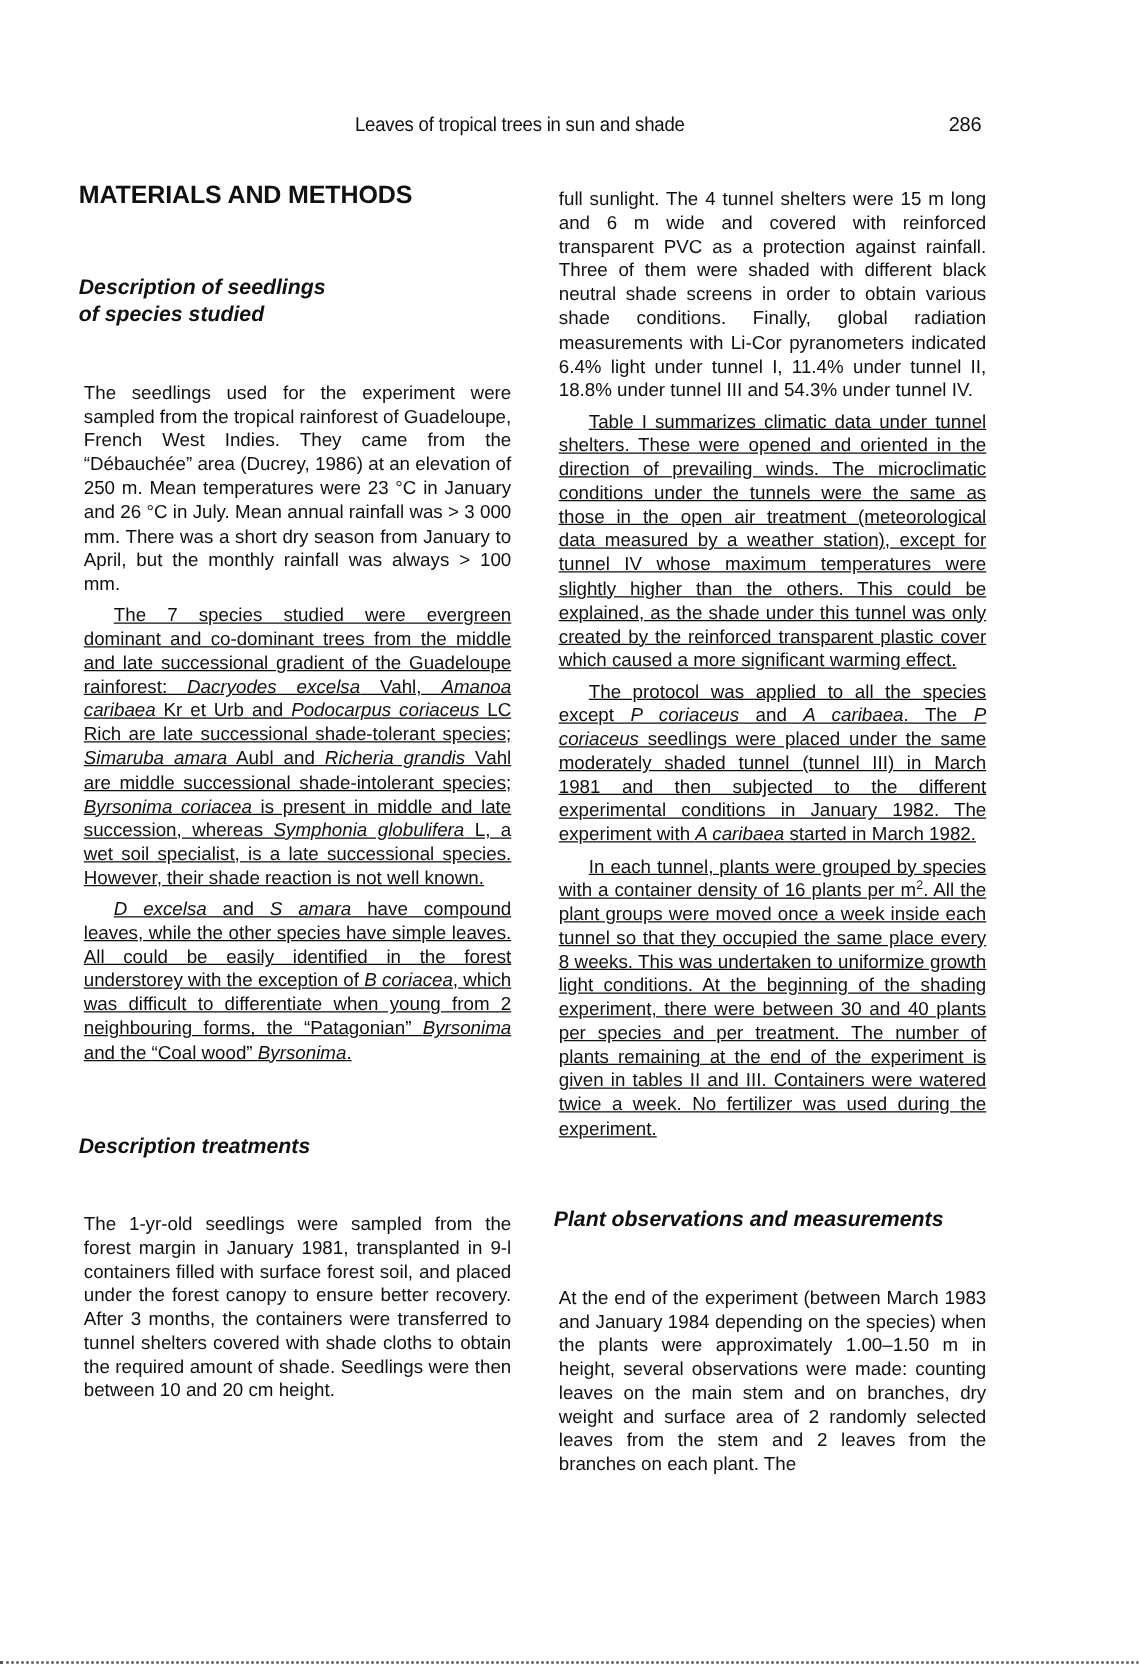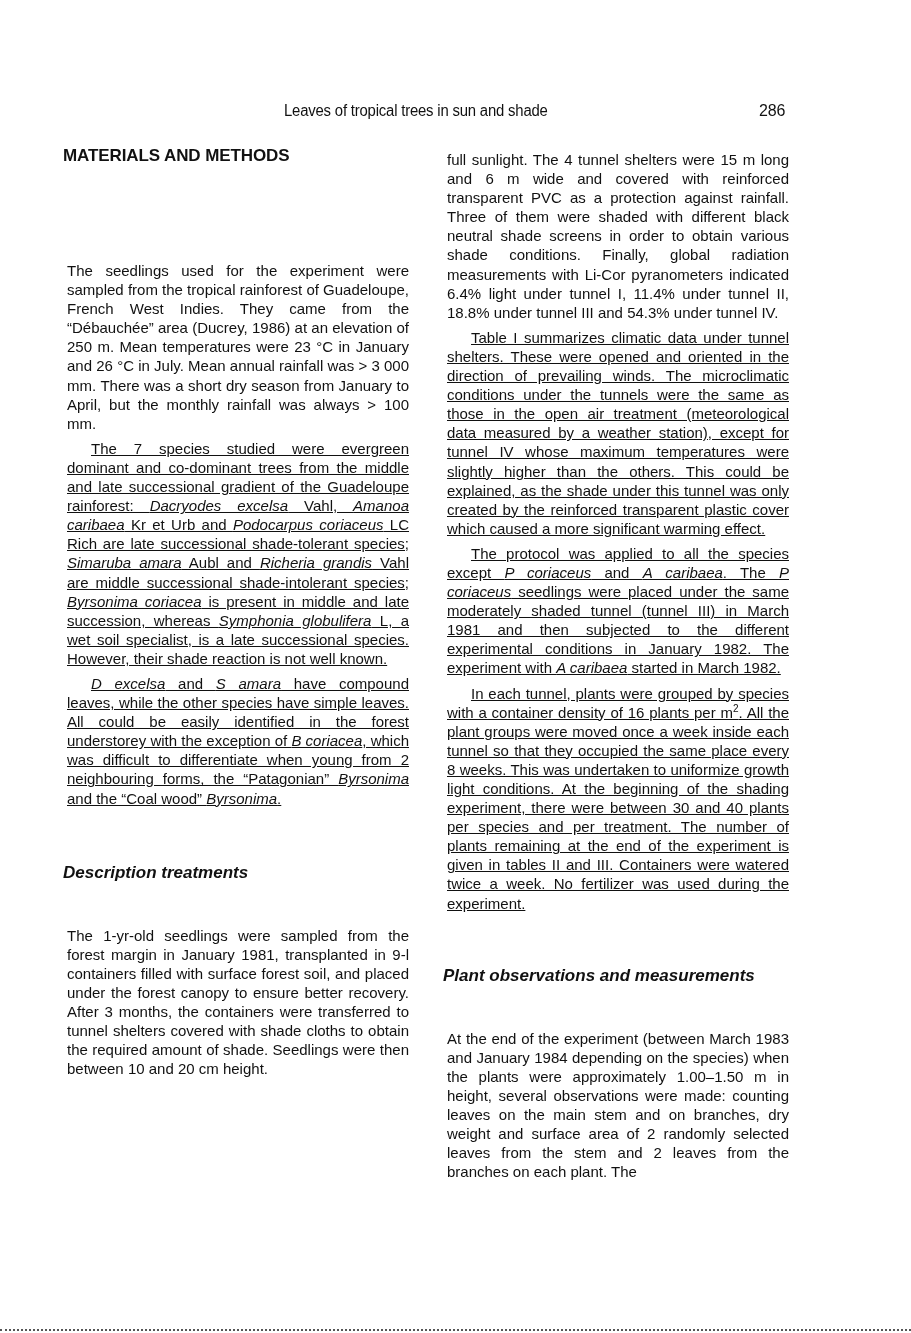--- a/index.html
+++ b/index.html
@@ -2,28 +2,28 @@
 <html><head>
 <meta charset="utf-8">
 <style>
   html, body { margin: 0; padding: 0; background: #ffffff; }
   body {
     width: 911px; height: 1333px; position: relative; overflow: hidden;
     font-family: "Liberation Sans", sans-serif; color: #111111;
   }
   .running-head {
     position: absolute; top: 92px; left: 0; width: 911px; height: 20px;
-    font-size: 16px; letter-spacing: -0.2px; margin-top: 10px;
+    font-size: 16px; letter-spacing: -0.2px;
   }
   .running-head .title { position: absolute; left: 284px; top: 0; transform: scaleX(0.93); transform-origin: left; }
   .running-head .page { position: absolute; left: 759px; top: 0; }
   .col { position: absolute; top: 146px; width: 350px; font-size: 15px; line-height: 19.1px; }
   .col.left { left: 63px; }
   .col.right { left: 443px; }
-  .h1 { font-weight: bold; font-size: 17px; margin: 0; line-height: 20px; letter-spacing: -0.1px; }
+  .h1 { font-weight: bold; font-size: 20px; margin: 0; line-height: 20px; letter-spacing: -0.1px; }
   .h2 { font-weight: bold; font-style: italic; font-size: 17px; margin: 0; line-height: 22px; }
   p { margin: 4px; text-align: justify; }
   p.indent { text-indent: 24px; }
   p + p.indent { margin-top: 6px; text-decoration: underline; }
   i { font-style: italic; }
   sup { font-size: 10px; line-height: 0; }
   .bottom-rule {
     position: absolute; left: 0; top: 1329px; width: 911px; height: 0;
     border-top: 2px dotted #555555;
   }
@@ -33,20 +33,24 @@
 
 <div class="running-head">
   <span class="title">Leaves of tropical trees in sun and shade</span>
   <span class="page">286</span>
 </div>
 
 <div class="col left">
   <h1 class="h1">MATERIALS AND METHODS</h1>
 
   <div style="height:53px"></div>
+  <h2 class="h2">
+    <span>Description of seedlings</span><br>
+    <span>of species studied</span>
+  </h2>
 
   <div style="height:38px"></div>
   <p>The seedlings used for the experiment were sampled from the tropical rainforest of Guadeloupe, French West Indies. They came from the “Débauchée” area (Ducrey, 1986) at an elevation of 250 m. Mean temperatures were 23 °C in January and 26 °C in July. Mean annual rainfall was &gt; 3 000 mm. There was a short dry season from January to April, but the monthly rainfall was always &gt; 100 mm.</p>
 
   <p class="indent"><span>The 7 species studied were evergreen dominant and co-dominant trees from the middle and late successional gradient of the Guadeloupe rainforest: </span><i>Dacryodes excelsa</i><span> Vahl, </span><i>Amanoa caribaea</i><span> Kr et Urb and </span><i>Podocarpus coriaceus</i><span> LC Rich are late successional shade-tolerant species; </span><i>Simaruba amara</i><span> Aubl and </span><i>Richeria grandis</i><span> Vahl are middle successional shade-intolerant species; </span><i>Byrsonima coriacea</i><span> is present in middle and late succession, whereas </span><i>Symphonia globulifera</i><span> L, a wet soil specialist, is a late successional species. However, their shade reaction is not well known.</span></p>
 
   <p class="indent"><i>D excelsa</i><span> and </span><i>S amara</i><span> have compound leaves, while the other species have simple leaves. All could be easily identified in the forest understorey with the exception of </span><i>B coriacea</i><span>, which was difficult to differentiate when young from 2 neighbouring forms, the “Patagonian” </span><i>Byrsonima</i><span> and the “Coal wood”  </span><i>Byrsonima</i><span>.</span></p>
 
   <div style="height:50px"></div>
   <h2 class="h2">Description treatments</h2>

